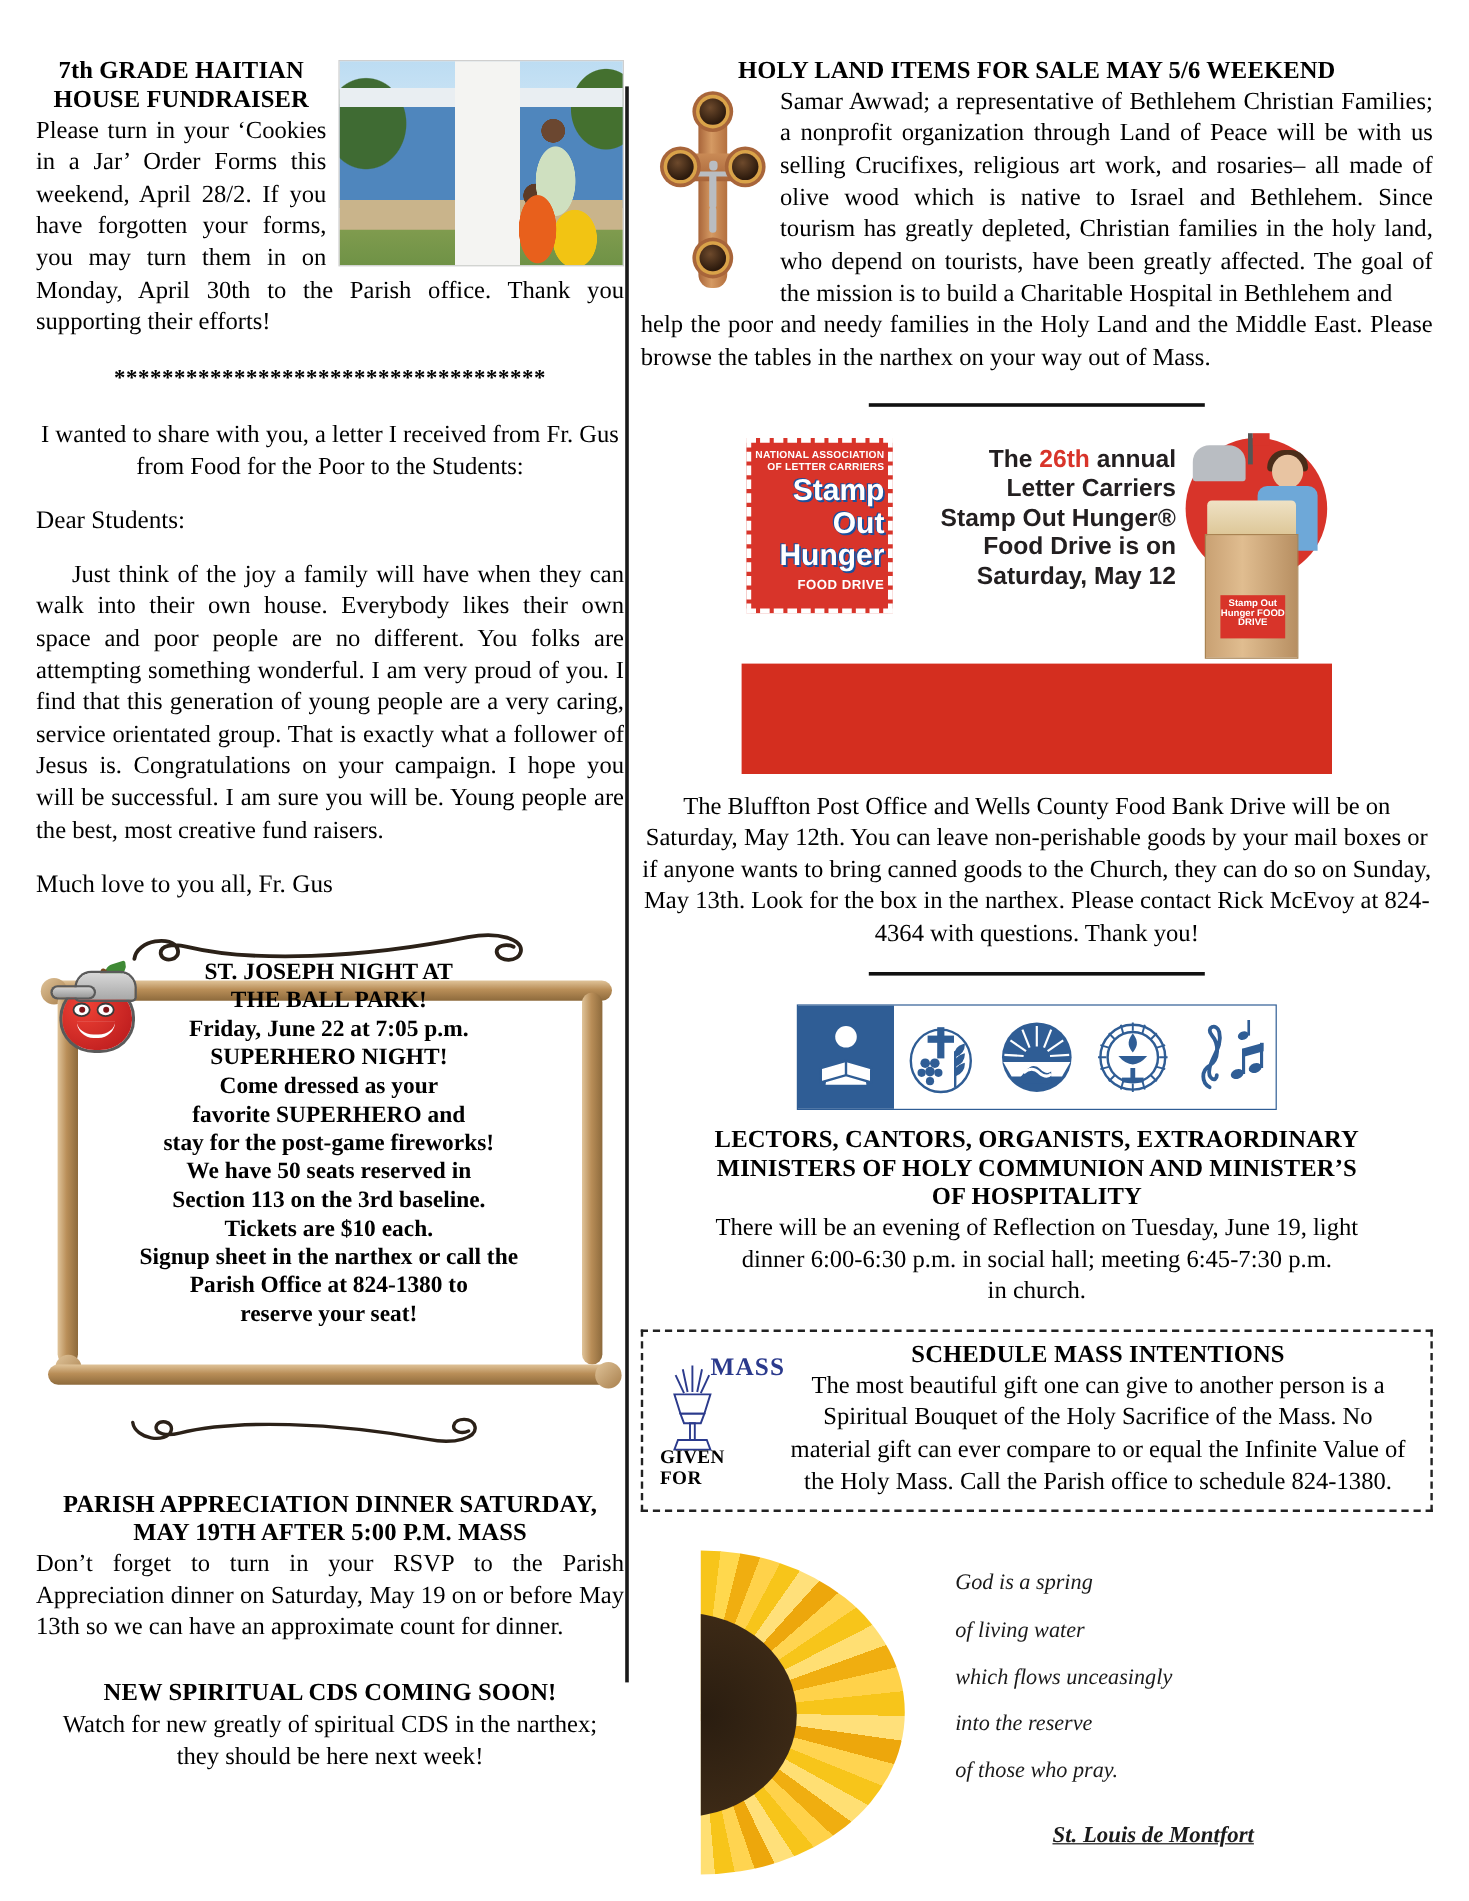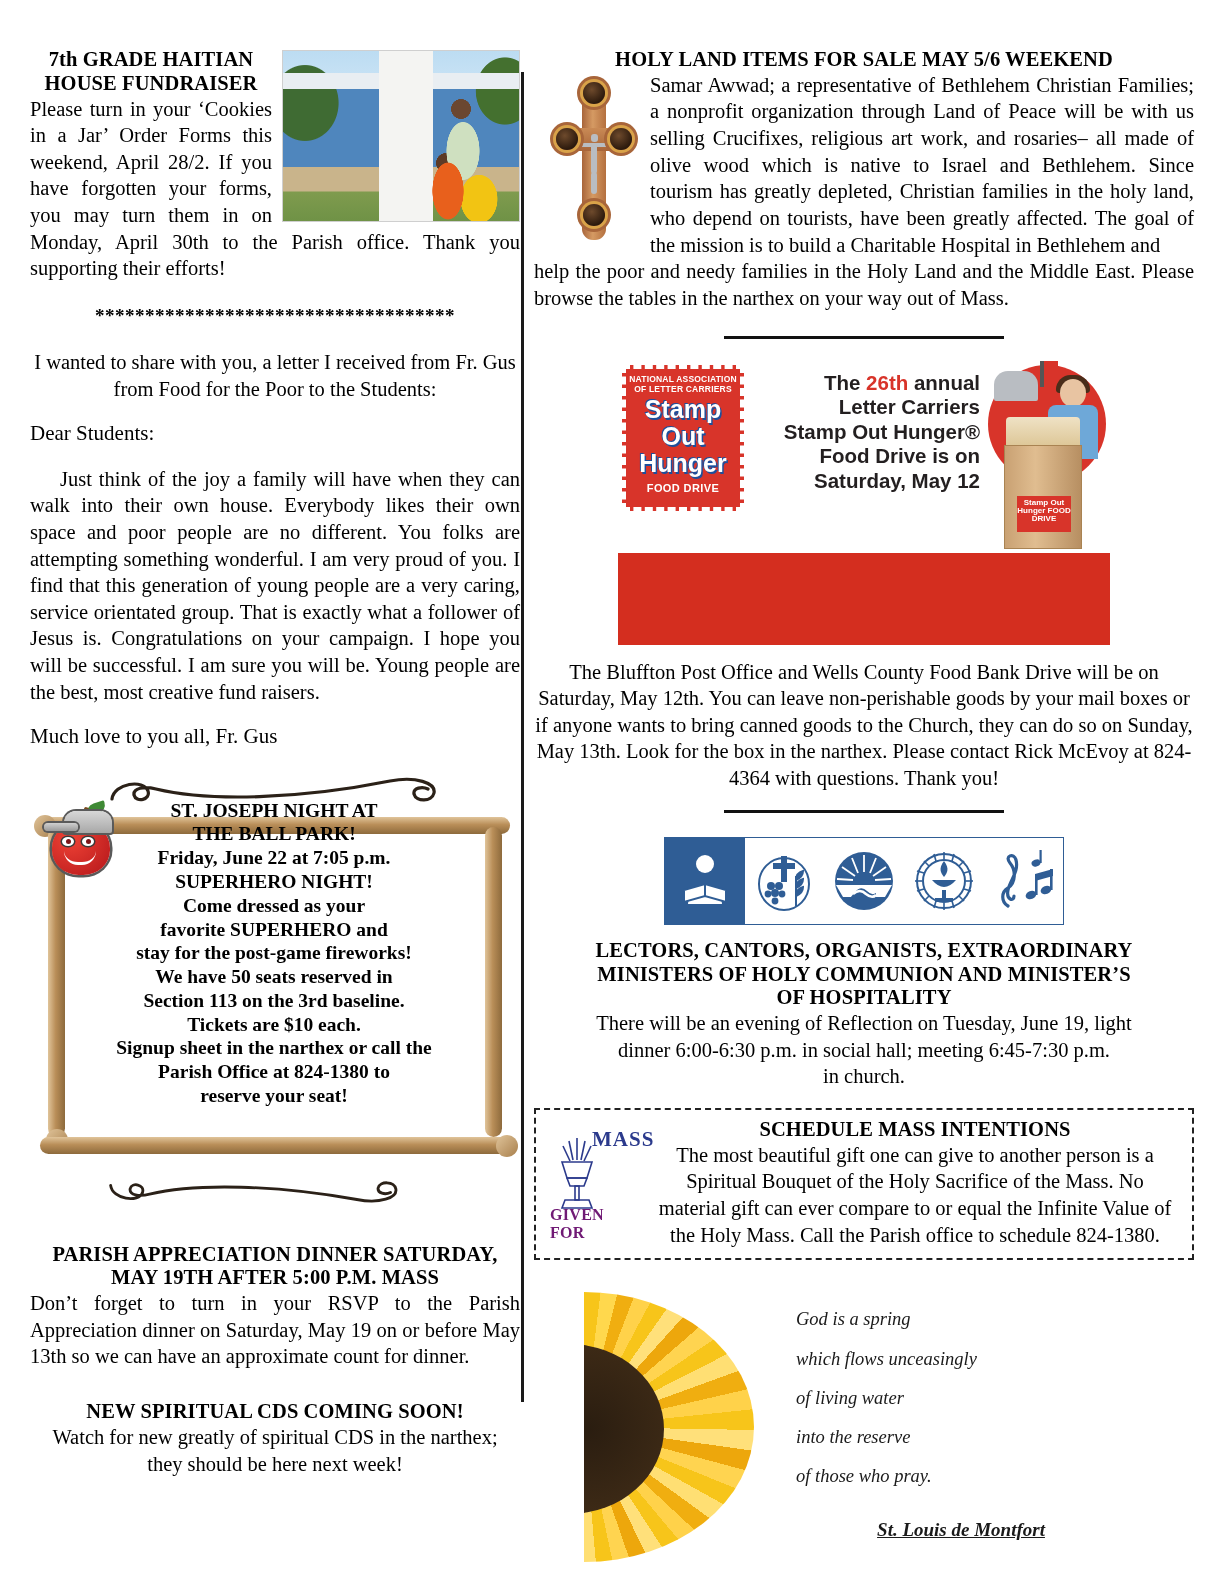--- a/index.html
+++ b/index.html
@@ -93,21 +93,21 @@
   .cx-legs { left:8px; top:38px; width:6px; height:22px; }
 
   
   .soh {
     position:relative; width:492px; height:288px; margin:0 auto;
     background:#ffffff;
   }
   .soh-red-bar { position:absolute; left:0; bottom:0; width:492px; height:92px; background:#d42e1f; }
   .soh-stamp {
     position:absolute; left:4px; top:8px; width:122px; height:146px;
-    background:#d8342a; color:#fff; text-align:center;
+    background:#d8342a; color:#fff; text-align:right;
     border:4px dashed #fff; padding:5px 3px 0 3px;
     font-family:"Liberation Sans", sans-serif;
   }
   .soh-stamp .nalc { font-size:8.5px; font-weight:bold; line-height:1.18; letter-spacing:.2px; }
   .soh-stamp .big  { font-size:25px; font-weight:bold; line-height:.93; margin-top:4px;
                      text-shadow:1.5px 1.5px 0 #1d4f9c, -1px -1px 0 #1d4f9c; }
   .soh-stamp .fd   { font-size:11px; font-weight:bold; margin-top:7px; letter-spacing:.4px; }
   .soh-head {
     position:absolute; left:150px; top:14px; width:212px;
     font-family:"Liberation Sans", sans-serif; font-weight:bold;
@@ -182,21 +182,21 @@
   .ap-mouth{ position:absolute; left:20px; top:52px; width:32px; height:14px;
              border-bottom:3px solid #fff; border-radius:0 0 18px 18px; }
 
   
   .mass-box { border:2px dashed #222; padding:8px 12px 10px 12px; display:flex; gap:10px;
               align-items:flex-start; }
   .mass-logo { width:92px; height:118px; position:relative; flex:0 0 92px; margin-top:6px; }
   .mass-logo .mtxt { position:absolute; left:44px; top:6px; color:#2b3a8c;
             font-family:"Liberation Serif",serif; font-weight:bold; font-size:21px;
             line-height:.92; letter-spacing:1px; }
-  .mass-logo .given { position:absolute; left:2px; bottom:0; color:#701a75;
+  .mass-logo .given { position:absolute; left:2px; bottom:0; color:#000000;
             font-family:"Liberation Serif",serif; font-size:16px; font-weight:bold;
             letter-spacing:.3px; }
   .mass-logo .chal { position:absolute; left:8px; top:10px; width:42px; height:84px; }
   .mass-body { flex:1; }
 
   
   .sun-block { position:relative; width:560px; height:300px; margin:18px auto 0 auto; }
   .sunflower { position:absolute; left:0; top:4px; width:180px; height:290px; overflow:hidden; }
   .sf-petals { position:absolute; left:-170px; top:10px; width:340px; height:270px;
                border-radius:50%;
@@ -522,22 +522,22 @@
       </div>
     </div>
 
     <div class="sun-block">
       <div class="sunflower">
         <div class="sf-petals"></div>
         <div class="sf-center"></div>
       </div>
       <div class="quote">
         <div>God is a spring</div>
+        <div>of living water</div>
         <div>which flows unceasingly</div>
-        <div>of living water</div>
         <div>into the reserve</div>
         <div>of those who pray.</div>
         <span class="attrib">St. Louis de Montfort</span>
       </div>
     </div>
 
   </div>
 </div>
 
 </body></html>

